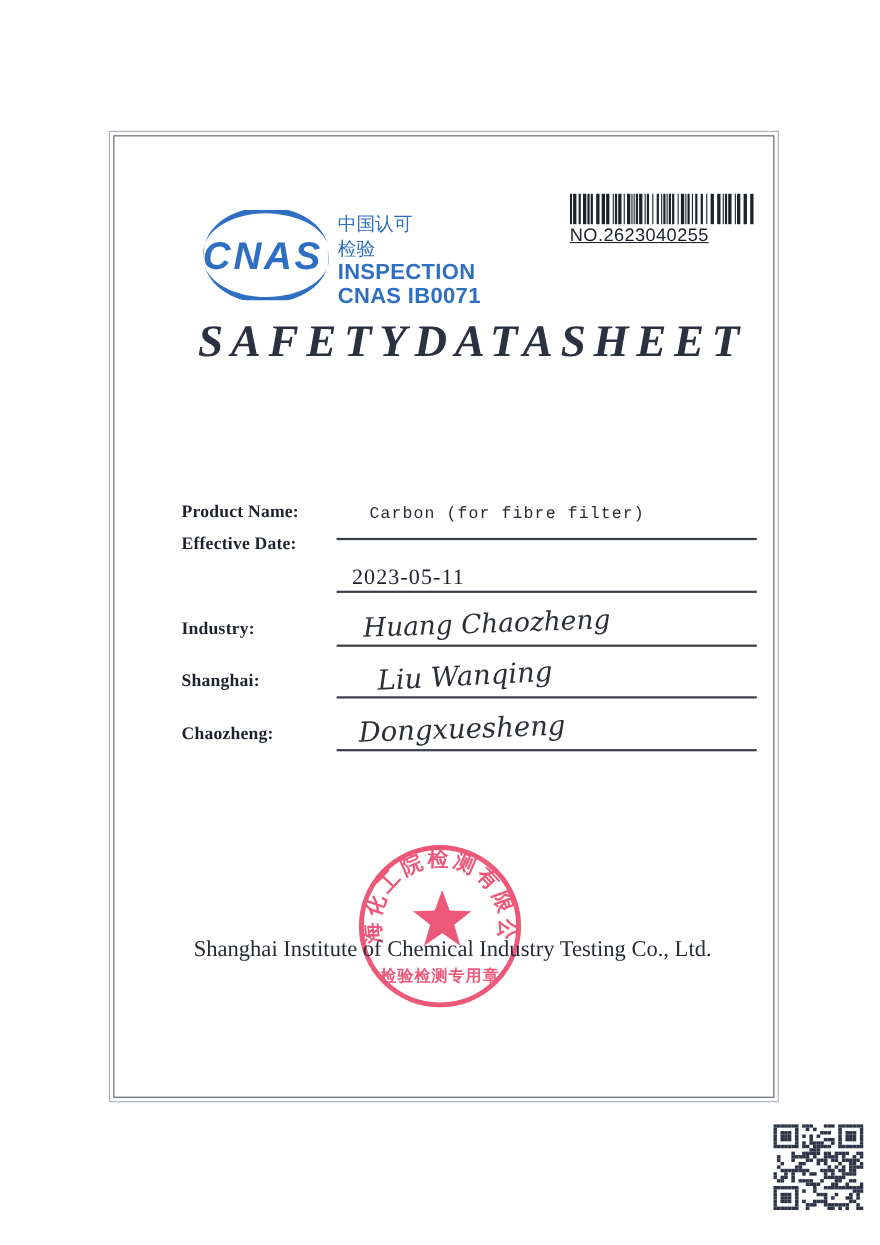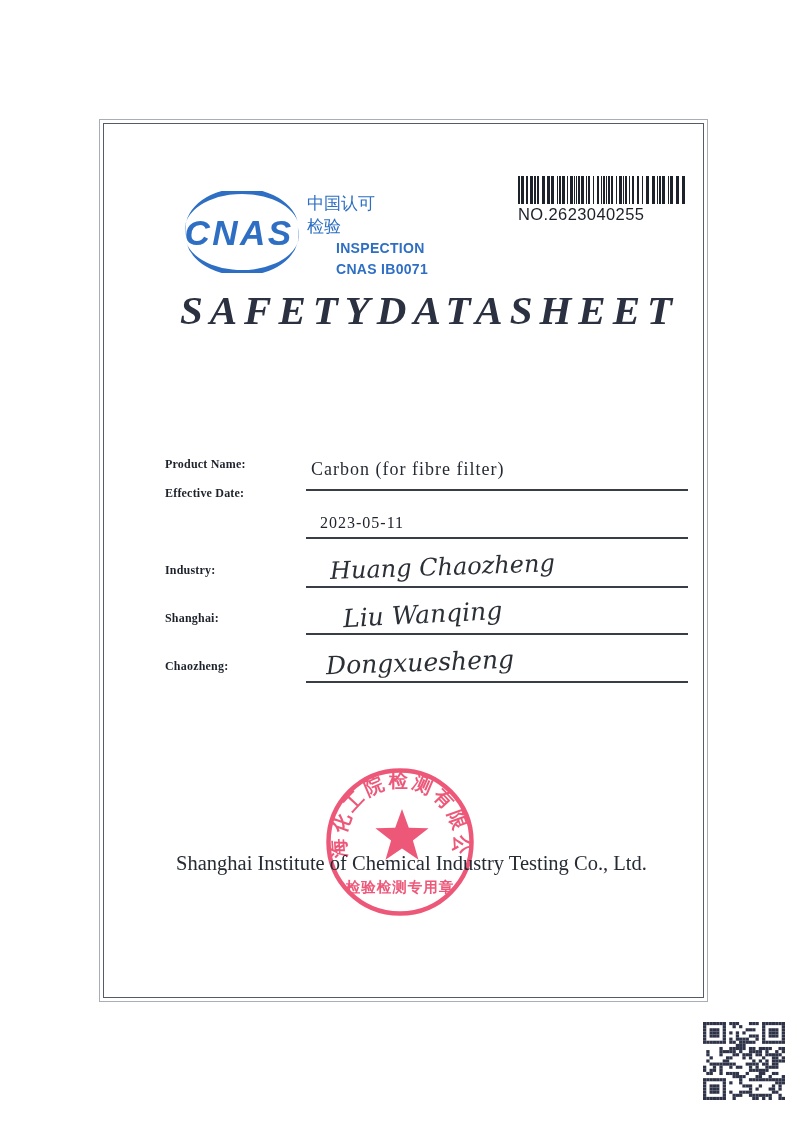--- a/index.html
+++ b/index.html
@@ -9,38 +9,38 @@
 
   
   .frame{left:99px;top:119px;width:607px;height:881px;border:1px solid #a9aeb6;}
   .frame-inner{position:absolute;inset:3px;border:1.5px solid #565c66;}
 
   
   .cnas-logo{left:182px;top:191px;width:120px;height:82px;}
   .accred{left:307px;top:192px;line-height:23px;font-family:"Liberation Sans",sans-serif;
           color:#2e6fc4;}
   .accred .zh{font-size:17px;}
-  .accred .en{font-size:14px;font-weight:bold;line-height:21px;letter-spacing:.3px;margin-left:29px;}
-
-  .barcode-wrap{left:518px;top:176px;width:180px;}
+  .accred .en{font-size:20px;font-weight:bold;line-height:21px;letter-spacing:.3px;}
+
+  .barcode-wrap{left:518px;top:176px;width:180px;text-decoration:underline;}
   .barcode-svg{display:block;}
   .barcode-num{font-family:"Liberation Sans",sans-serif;font-size:16.5px;color:#1c2127;
                letter-spacing:.4px;margin-top:1px;}
 
   
   .doc-title{left:99px;top:286px;width:661px;text-align:center;
              font-size:41px;font-weight:bold;font-style:italic;letter-spacing:7px;
              color:#2b3140;white-space:nowrap;}
 
   
-  .flabel{left:165px;font-size:12px;font-weight:bold;color:#1d222b;letter-spacing:.2px;}
+  .flabel{left:165px;font-size:16px;font-weight:bold;color:#1d222b;letter-spacing:.2px;}
   .fline{left:306px;width:382px;height:0;border-bottom:2px solid #383d46;}
-  .v-mono{left:311px;font-family:Liberation Serif, serif;font-size:18px;
+  .v-mono{left:336px;font-family:Liberation Mono, monospace;font-size:15px;
           letter-spacing:1px;color:#262b33;}
-  .v-print{left:320px;font-size:16px;color:#20242c;letter-spacing:1px;}
+  .v-print{left:320px;font-size:20px;color:#20242c;letter-spacing:1px;}
   .hand{font-family:"DejaVu Serif",serif;font-style:italic;color:#2b2f36;white-space:nowrap;}
 
   
   .seal{left:305px;top:747px;width:190px;height:190px;mix-blend-mode:multiply;opacity:.92;z-index:4;}
   .company{left:99px;top:852px;width:625px;text-align:center;font-size:20.5px;
            color:#262b34;z-index:5;white-space:nowrap;}
 
   
   .qr{left:703px;top:1022px;z-index:6;}
 </style>

